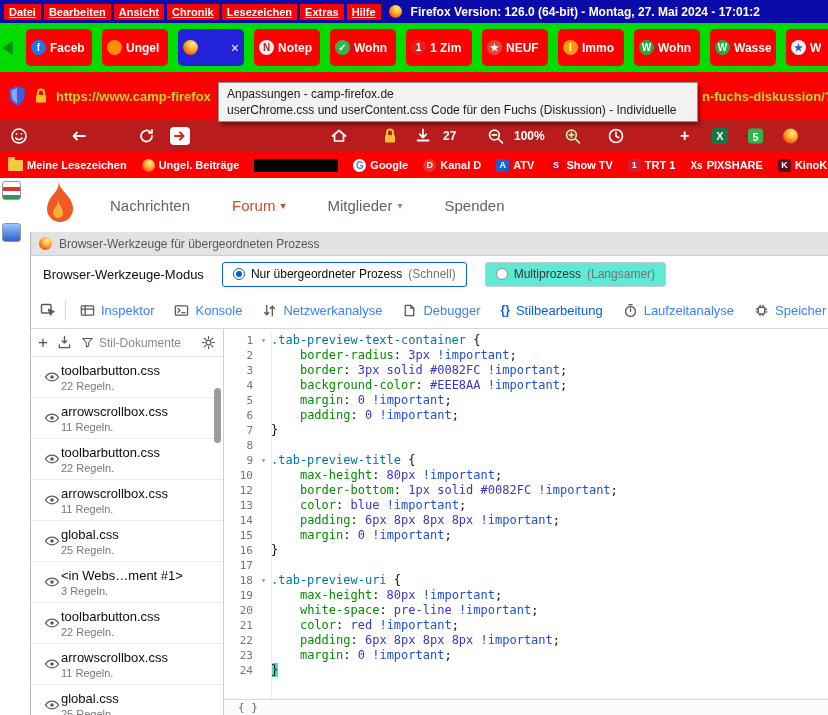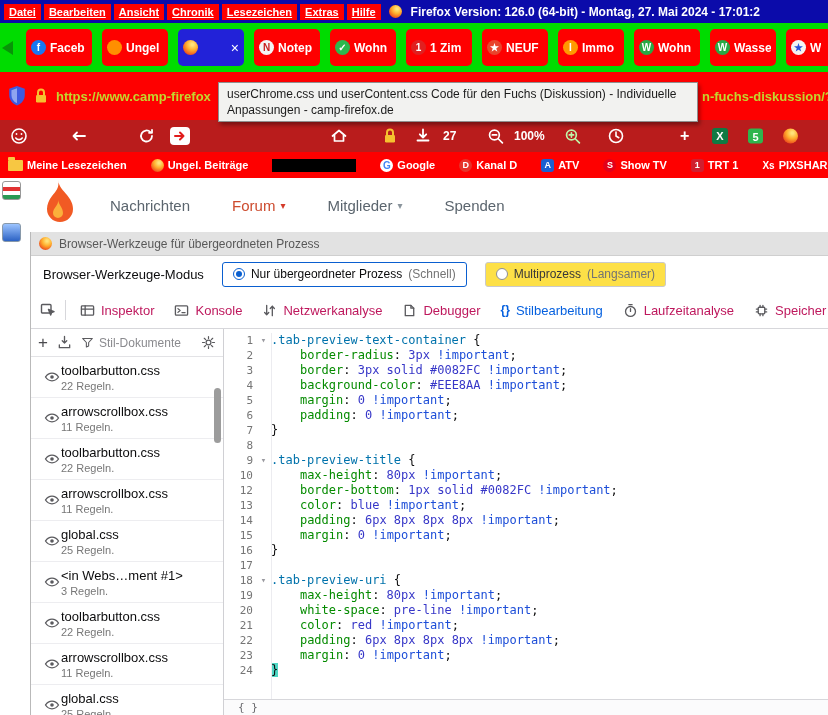--- a/index.html
+++ b/index.html
@@ -49,21 +49,21 @@
 .t2-txt{font-size:12px;font-weight:700;color:#fff;white-space:nowrap}
 .fwdbox{width:20px;height:18px;background:#fff;border-radius:4px;display:flex;align-items:center;justify-content:center}
 .xls{width:16px;height:16px;background:#0f7a43;border-radius:3px;color:#fff;font-size:11px;font-weight:700;
   display:flex;align-items:center;justify-content:center}
 .b5{width:15px;height:15px;background:#2fb54e;border-radius:3px;color:#fff;font-size:11px;font-weight:700;
   display:flex;align-items:center;justify-content:center}
 .plus-glyph{font-size:16px;font-weight:700;color:#fff;line-height:1}
 
 
 .bookmarksbar{position:absolute;top:152px;left:0;right:0;height:26px;background:#fe0000;
-  display:flex;align-items:center;gap:24px;padding-left:8px;overflow:hidden}
+  display:flex;align-items:center;gap:15px;padding-left:8px;overflow:hidden}
 .bm{display:flex;align-items:center;gap:4px;color:#fff;font-size:11px;font-weight:700;white-space:nowrap}
 .bm-folder{width:15px;height:11px;background:#f7c742;border-radius:1px;position:relative;flex:none}
 .bm-folder::before{content:"";position:absolute;top:-3px;left:0;width:7px;height:3px;background:#f7c742;border-radius:1px 1px 0 0}
 .bmic{width:13px;height:13px;border-radius:3px;display:flex;align-items:center;justify-content:center;
   font-size:9px;font-weight:700;color:#fff;flex:none}
 .ic-google{background:#fff;color:#4285f4;border-radius:50%;font-size:10px}
 .ic-kanald{background:#e6332a;border-radius:50%}
 .ic-atv{background:#1b5fd0}
 .ic-showtv{background:#e2001a;border-radius:50%}
 .ic-trt{background:#d01f2f}
@@ -86,30 +86,30 @@
 
 
 .devtools{position:absolute;left:30px;top:232px;width:798px;height:483px;background:#fff;
   border-left:1px solid #b9b9b9;color:#0c0c0d}
 .dt-title{height:24px;background:#e2e2e2;border-bottom:1px solid #cfcfcf;display:flex;
   align-items:center;gap:7px;padding-left:8px;font-size:12px;color:#585858}
 .dt-mode{height:36px;display:flex;align-items:center;padding-left:12px;font-size:13px;gap:18px}
 .pill{display:flex;align-items:center;gap:6px;height:25px;padding:0 10px;border-radius:3px;
   font-size:12px;border:1px solid transparent;white-space:nowrap}
 .pill.sel{border-color:#0a5fd0}
-.pill.uns{background:#fde047;border-color:#c9c9cc;color:#36363a}
+.pill.uns{background:#5eead4;border-color:#c9c9cc;color:#36363a}
 .radio{width:12px;height:12px;border-radius:50%;border:1px solid #8f8f94;position:relative;flex:none;background:#fff}
 .radio.on{border-color:#0a5fd0}
 .radio.on::after{content:"";position:absolute;inset:2px;background:#0a5fd0;border-radius:50%}
 .hint{color:#737373}
 .dt-tabs{height:37px;border-bottom:1px solid #d7d7db;display:flex;align-items:center;
   color:#38383d;font-size:13px;overflow:hidden}
 .dt-pick{width:34px;display:flex;justify-content:center;color:#5a5a5e;flex:none}
 .dt-sep{width:1px;height:20px;background:#d7d7db;margin-right:4px;flex:none}
-.dt-tab{display:flex;align-items:center;gap:6px;height:100%;padding:0 10px;white-space:nowrap;color:#be185d}
+.dt-tab{display:flex;align-items:center;gap:6px;height:100%;padding:0 10px;white-space:nowrap;color:#3b82f6}
 .svgic{display:flex;color:#5a5a5e}
 .dt-tab.on{color:#0560df}
 .dt-tab.on .svgic,.dt-tab.on .dt-braces{color:#0560df}
 .dt-braces{font-weight:700;font-size:12px}
 .dt-body{position:absolute;top:97px;left:0;right:0;bottom:0;display:flex}
 
 
 .se-side{width:193px;border-right:1px solid #d0d0d4;position:relative;flex:none;overflow:hidden}
 .se-toolbar{height:28px;border-bottom:1px solid #e3e3e6;display:flex;align-items:center;gap:9px;
   padding:0 7px;color:#5a5a5e}
@@ -702,17 +702,17 @@
             </div>
           </div>
         <div class="se-footer">
           <span>{ }</span>
         </div>
       </div>
     </div>
   </div>
 
   <div class="tooltip">
+    <div>Anpassungen - camp-firefox.de</div>
     <div>userChrome.css und userContent.css Code für den Fuchs (Diskussion) - Individuelle</div>
-    <div>Anpassungen - camp-firefox.de</div>
   </div>
 
 </div>
 
 </body></html>

